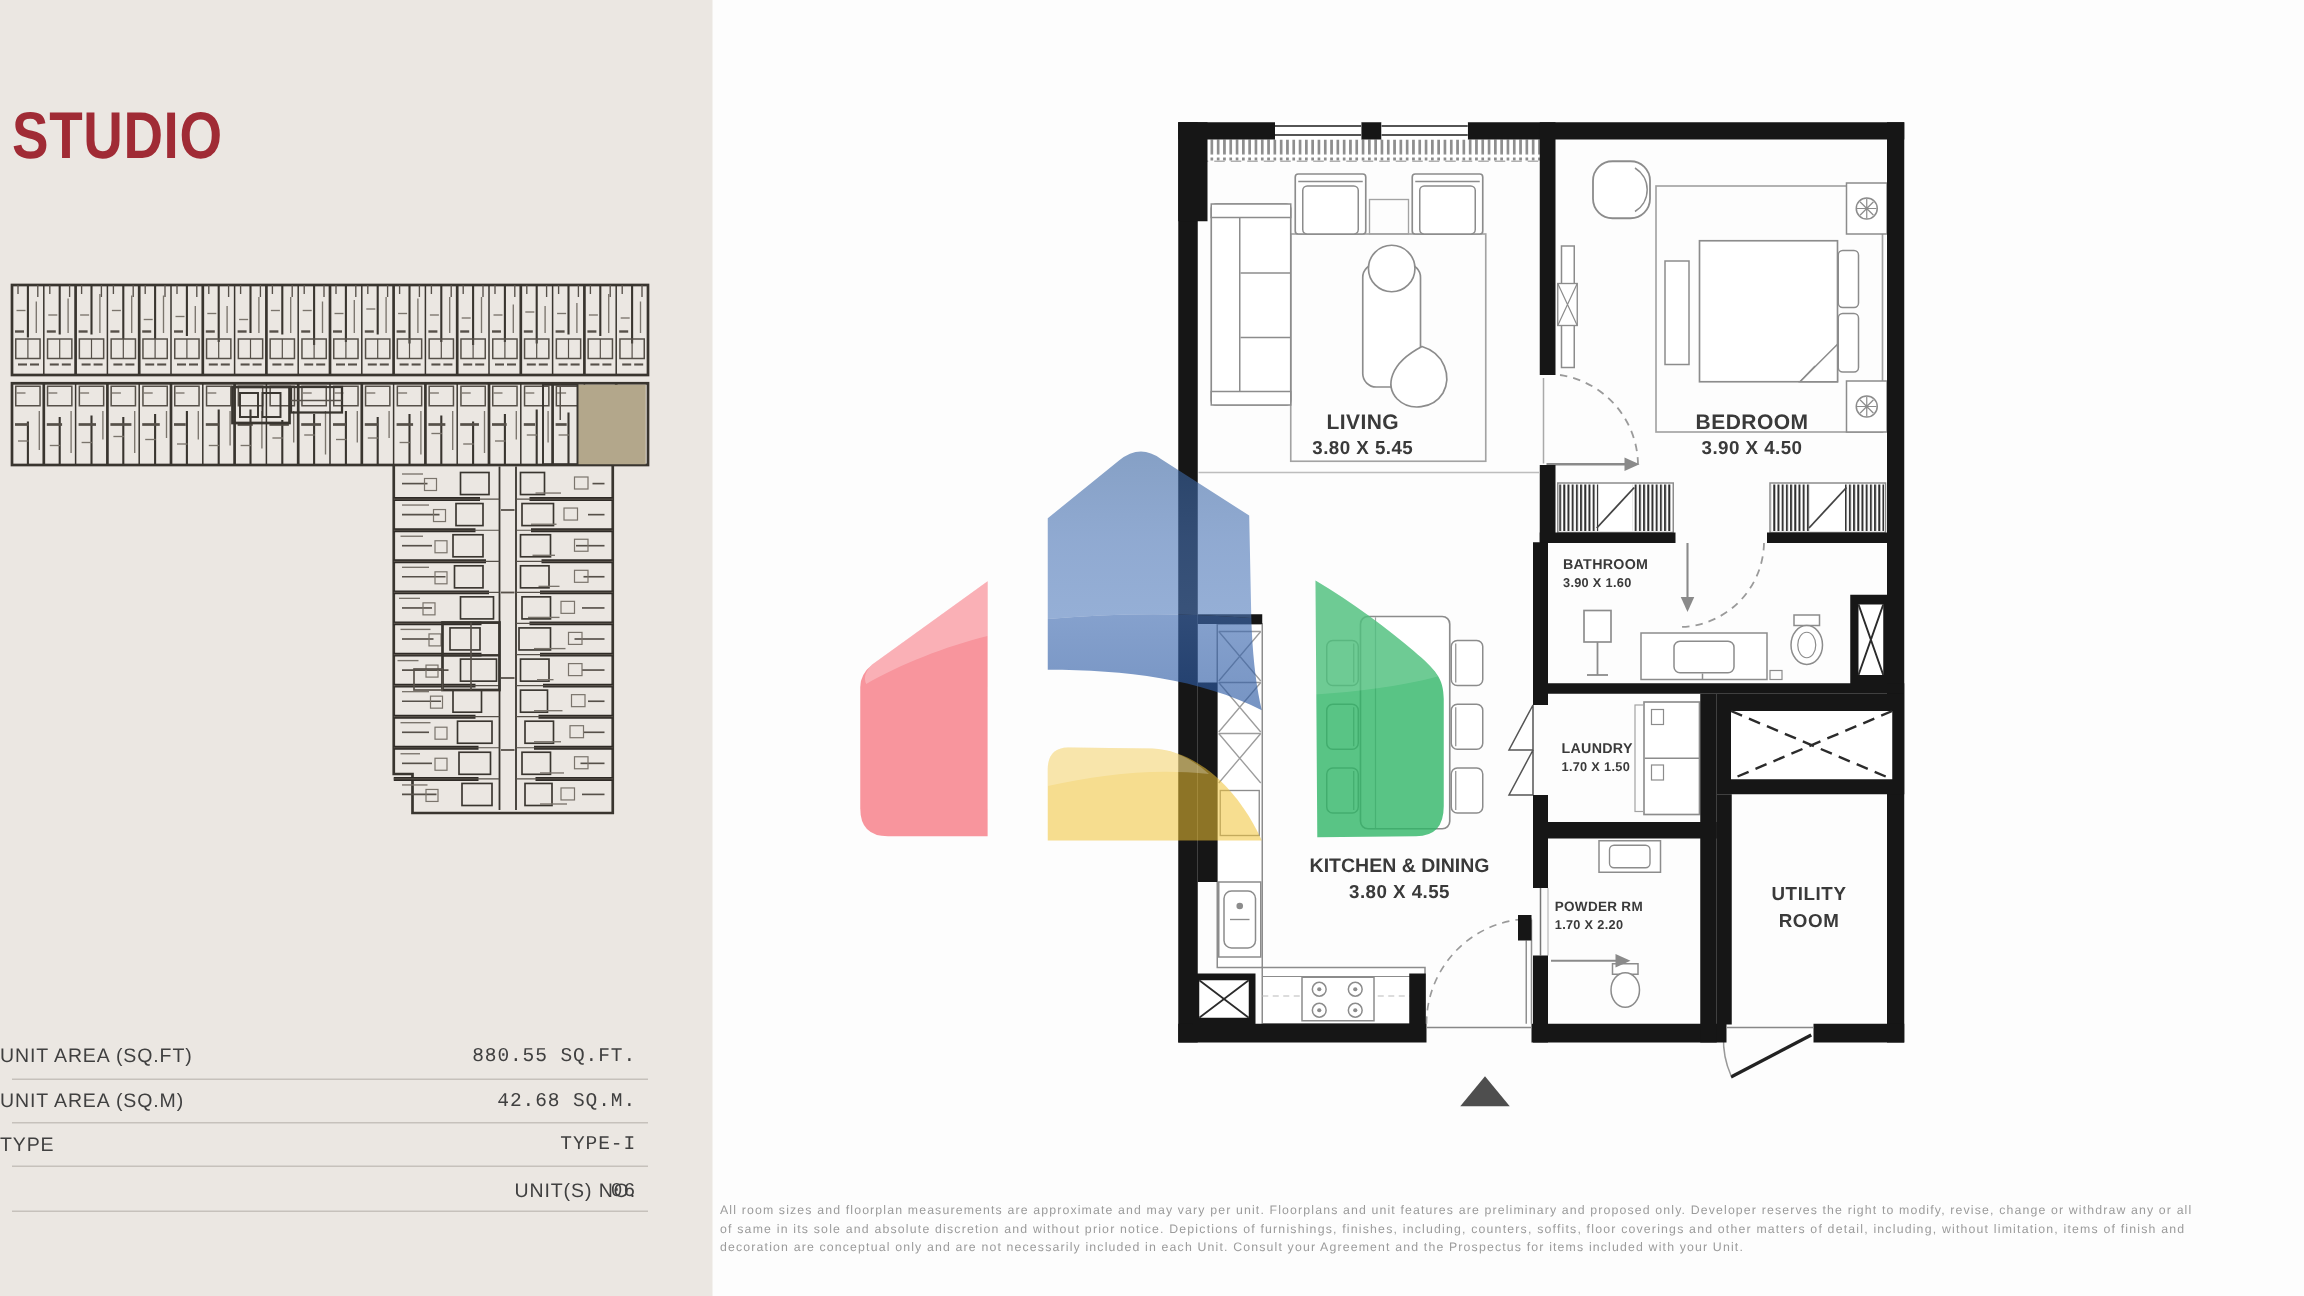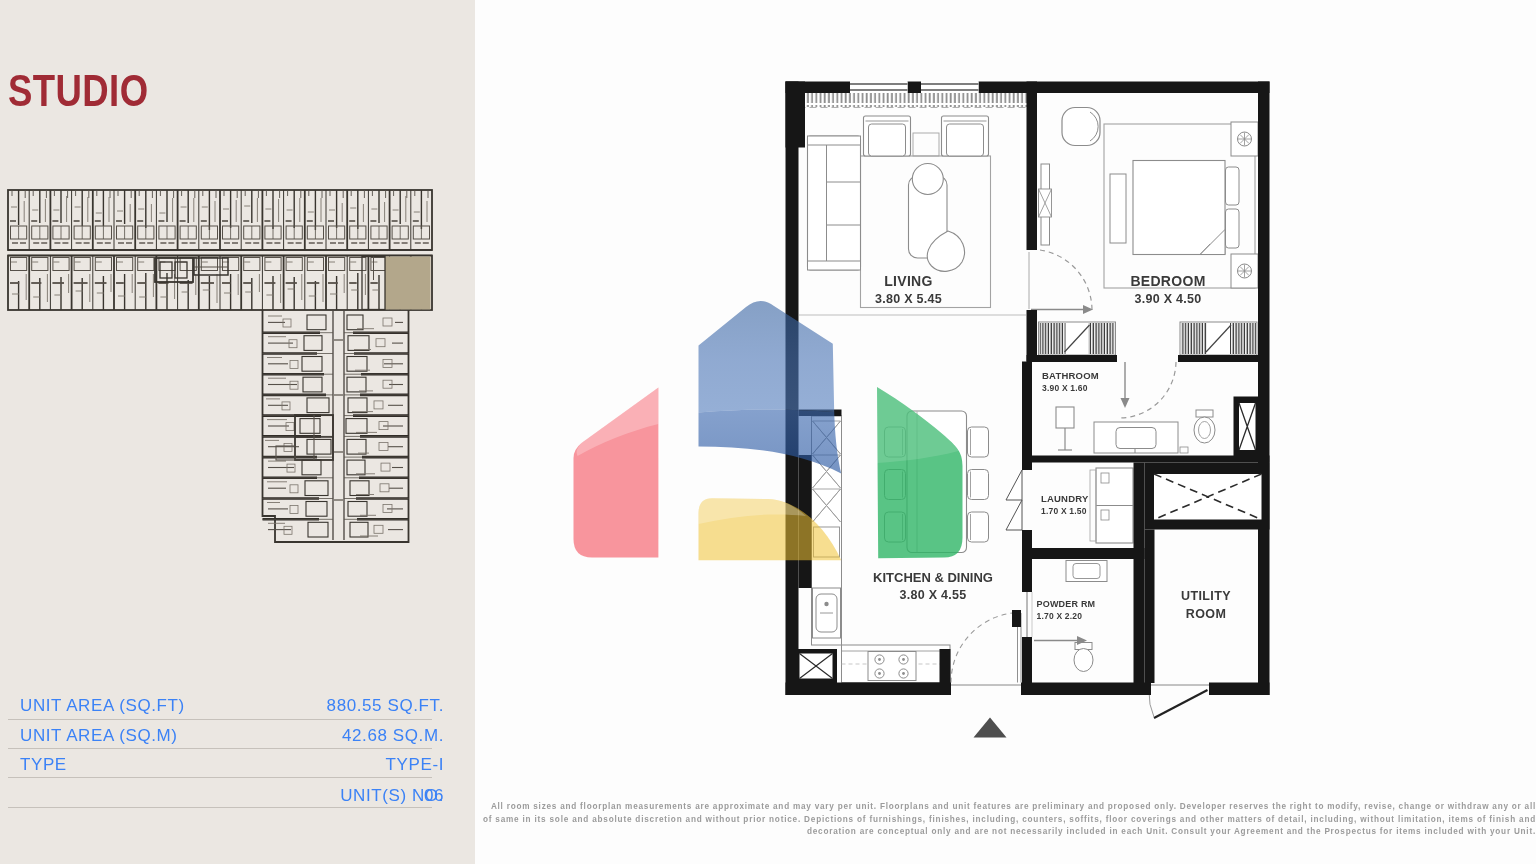--- a/index.html
+++ b/index.html
@@ -1,21 +1,21 @@
 <!DOCTYPE html>
 <html><head><meta charset="utf-8">
 <style>
 html,body{margin:0;padding:0;width:1536px;height:864px;background:#fdfdfd;overflow:hidden;
 font-family:"Liberation Sans",sans-serif;}
 .left{position:absolute;left:0;top:0;width:475px;height:864px;background:#ebe7e2;}
 .studio{position:absolute;left:8px;top:65.5px;font-size:44px;font-weight:bold;color:#a02b35;letter-spacing:0.5px;transform:scaleX(0.83);transform-origin:0 0;}
-.row{position:absolute;left:20px;width:424px;font-size:17px;color:#3b82f6;letter-spacing:0.6px;}
-.row .v{position:absolute;right:0;top:0;}
+.row{position:absolute;left:0;width:424px;font-size:13px;color:#404040;letter-spacing:0.6px;}
+.row .v{position:absolute;right:0;top:0;font-family:Liberation Mono, monospace;}
 .rl{position:absolute;left:8px;width:424px;height:1px;background:#c6c1bb;}
-.disc{position:absolute;width:1056px;left:480px;text-align:right;font-size:8.2px;color:#9b9b9b;white-space:nowrap;letter-spacing:0.22px;font-weight:bold;}
+.disc{position:absolute;width:1056px;left:480px;text-align:left;font-size:8.2px;color:#9b9b9b;white-space:nowrap;letter-spacing:0.22px;}
 svg{position:absolute;left:0;top:0;}
 </style></head>
 <body>
 <div class="left"></div>
 <div class="studio">STUDIO</div>
 <div class="row" style="top:696px;">UNIT AREA (SQ.FT)<span class="v">880.55 SQ.FT.</span></div>
 <div class="rl" style="top:718.5px;"></div>
 <div class="row" style="top:725.5px;">UNIT AREA (SQ.M)<span class="v">42.68 SQ.M.</span></div>
 <div class="rl" style="top:747.5px;"></div>
 <div class="row" style="top:755px;">TYPE<span class="v">TYPE-I</span></div>

